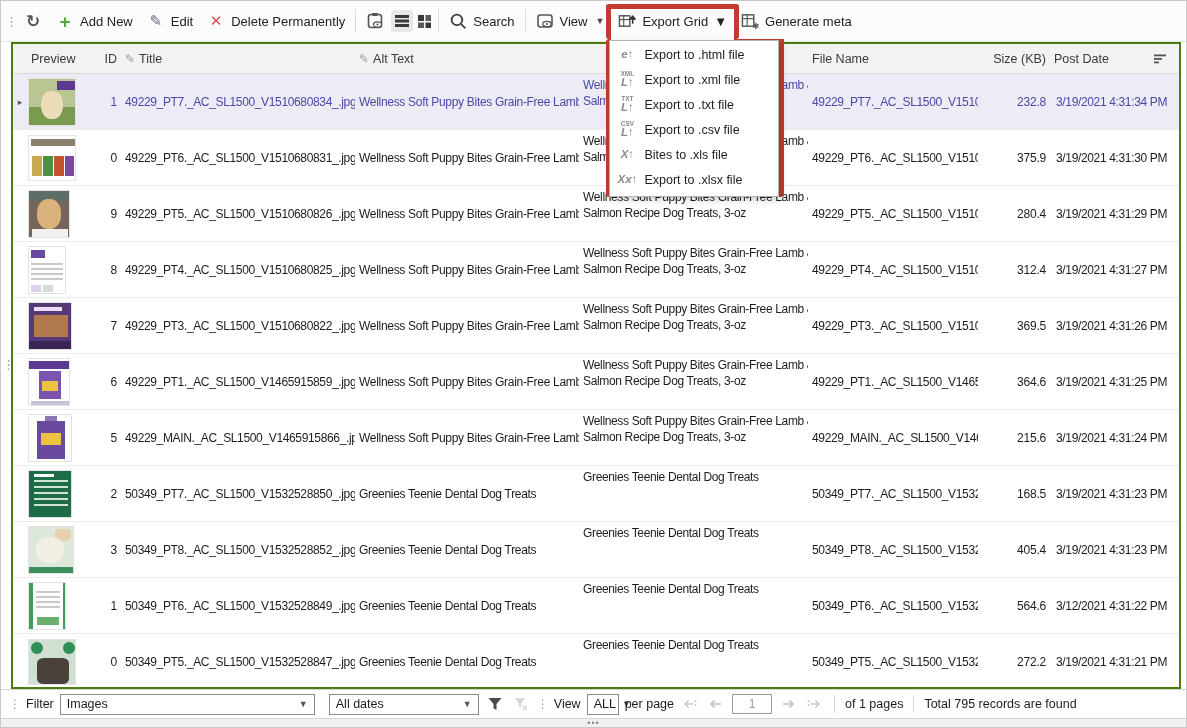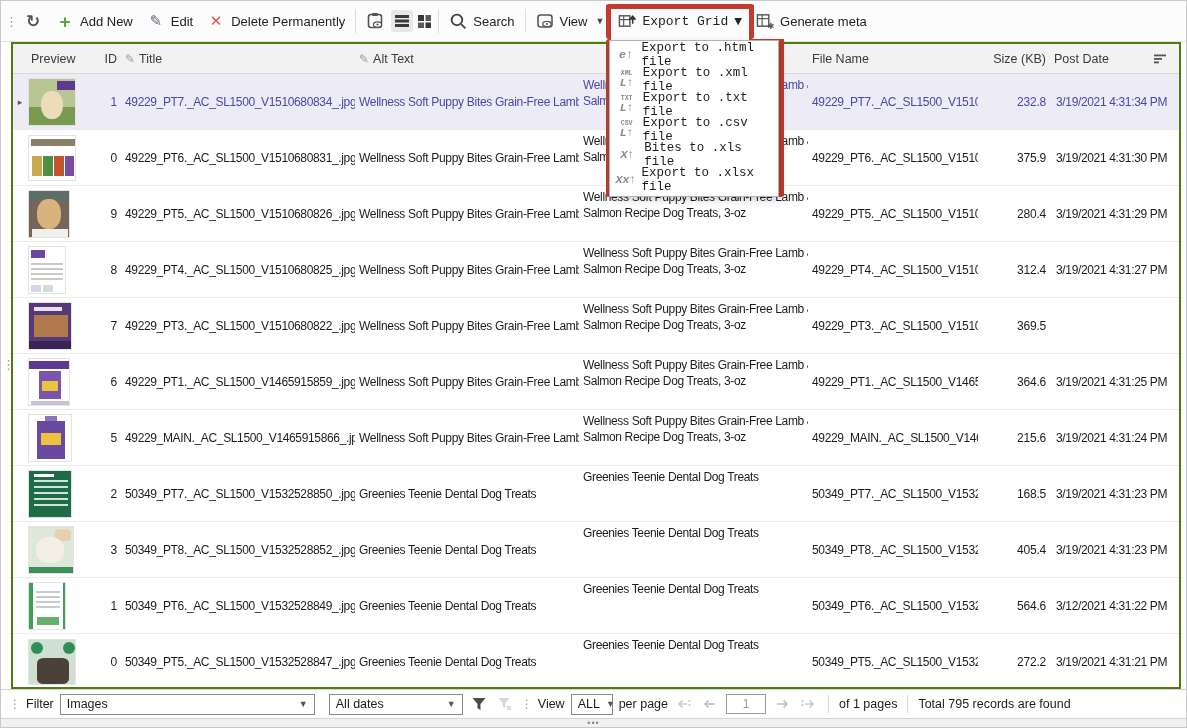--- a/index.html
+++ b/index.html
@@ -17,21 +17,21 @@
   .ico{display:inline-flex;align-items:center;justify-content:center;width:18px;height:18px;}
   .plus{color:#53a93f;font-size:19px;font-weight:bold;line-height:1;}
   .pencil{color:#6b6b7e;font-size:15px;}
   .delx{color:#d9534f;font-size:15px;font-weight:bold;}
   .refresh{color:#555;font-size:17px;font-weight:bold;}
   .viewbtn .caret{font-size:9px;color:#444;margin-left:2px;}
   .icbox{width:22px;height:22px;display:flex;align-items:center;justify-content:center;border-radius:3px;}
   .icbox.active{background:#e7e7e7;}
 
   
-  .export-wrap{position:relative;z-index:60;font-family:Liberation Mono, monospace;}
+  .export-wrap{position:relative;z-index:60;}
   .ann{position:absolute;pointer-events:none;border:5px solid #c23b2e;border-radius:3px;}
   .ann-btn{left:-5px;top:-3px;width:calc(100% + 10px);height:35px;border-bottom:none;}
   .ann-menu{left:-5px;top:32px;width:178px;height:158px;border-top:none;}
   .ann-seg{position:absolute;pointer-events:none;left:100%;top:32px;width:calc(173px - 100%);
            height:5px;background:#c23b2e;}
   .menu{position:absolute;left:-2px;top:33px;width:170px;height:157px;background:#fff;
         border:1px solid #b3b3b3;box-shadow:2px 3px 7px rgba(0,0,0,.18);padding-top:1px;}
   .mi{display:flex;align-items:center;height:25px;font-size:12.5px;color:#1c1c1c;cursor:default;}
   .mi .micon{width:34px;display:flex;flex-direction:column;align-items:center;justify-content:center;
              color:#8a8a8a;line-height:1;}
@@ -338,20 +338,21 @@
           </div>
       <div class="cell c-id">7507</div>
       <div class="cell c-title">49229_PT3._AC_SL1500_V1510680822_.jpg</div>
       <div class="cell c-alt">Wellness Soft Puppy Bites Grain-Free Lamb</div>
       <div class="cell c-caption">
             <div>Wellness Soft Puppy Bites Grain-Free Lamb &amp;</div>
             <div>Salmon Recipe Dog Treats, 3-oz</div>
           </div>
       <div class="cell c-file">49229_PT3._AC_SL1500_V1510680822_.jpg</div>
       <div class="cell c-size">369.5</div>
+      <div class="cell c-date">3/19/2021 4:31:26 PM</div>
     </div>
         <div class="gridrow trow">
       <div class="cell c-marker"></div>
       <div class="cell c-prev">
             <div class="thumb" style="width: 42px; height: 48px; background: rgb(255, 255, 255);">
               <div class="tl" style="left: 0px; top: 2px; width: 42px; height: 8px; background: rgb(92, 58, 145); border-radius: 0px;"></div>
               <div class="tl" style="left: 10px; top: 12px; width: 22px; height: 28px; background: rgb(122, 84, 173); border-radius: 0px;"></div>
               <div class="tl" style="left: 13px; top: 22px; width: 16px; height: 10px; background: rgb(236, 194, 62); border-radius: 0px;"></div>
               <div class="tl" style="left: 2px; top: 42px; width: 38px; height: 4px; background: rgb(201, 194, 216); border-radius: 0px;"></div>
             </div>
@@ -473,38 +474,38 @@
       </div>
   </div>
 
   <div class="fbar">
     <span class="fgrip">⋮</span>
     <span>Filter</span>
     <span class="sel-box" style="width:255px">
         <span>Images</span>
         <span class="caret">▼</span>
       </span>
-    <span class="sel-box" style="width:134px;margin-left:8px">
+    <span class="sel-box" style="width:150px;margin-left:8px">
         <span>All dates</span>
         <span class="caret">▼</span>
       </span>
     <span class="pgico">
       <svg width="16" height="16" viewBox="0 0 16 16">
           <path d="M1.5 2 h13 l-5 6 v6 l-3-1.8 V8 z" fill="#4a4a4a"></path>
         </svg>
     </span>
     <span class="pgico">
       <svg width="16" height="16" viewBox="0 0 16 16">
           <path d="M1.5 2 h11 l-4.2 5 v5 l-2.6-1.6 V7 z" fill="#d4d8de"></path>
           <path d="M10 10 l4 4 M14 10 l-4 4" stroke="#d4d8de" stroke-width="1.6"></path>
         </svg>
     </span>
     <span class="fgrip">⋮</span>
     <span>View</span>
-    <span class="sel-box" style="width:42px">
+    <span class="sel-box" style="width:32px">
         <span>ALL</span>
         <span class="caret">▼</span>
       </span>
     <span>per page</span>
     <span class="pgico">
       <svg width="18" height="14" viewBox="0 0 18 14">
           <path d="M12 7 H4 M7.5 3.5 L4 7 l3.5 3.5" stroke="#c6ccd6" stroke-width="1.7" fill="none"></path>
           <line x1="14.5" y1="3" x2="14.5" y2="11" stroke="#c6ccd6" stroke-width="1.7" stroke-dasharray="2 2"></line>
         </svg>
     </span>

